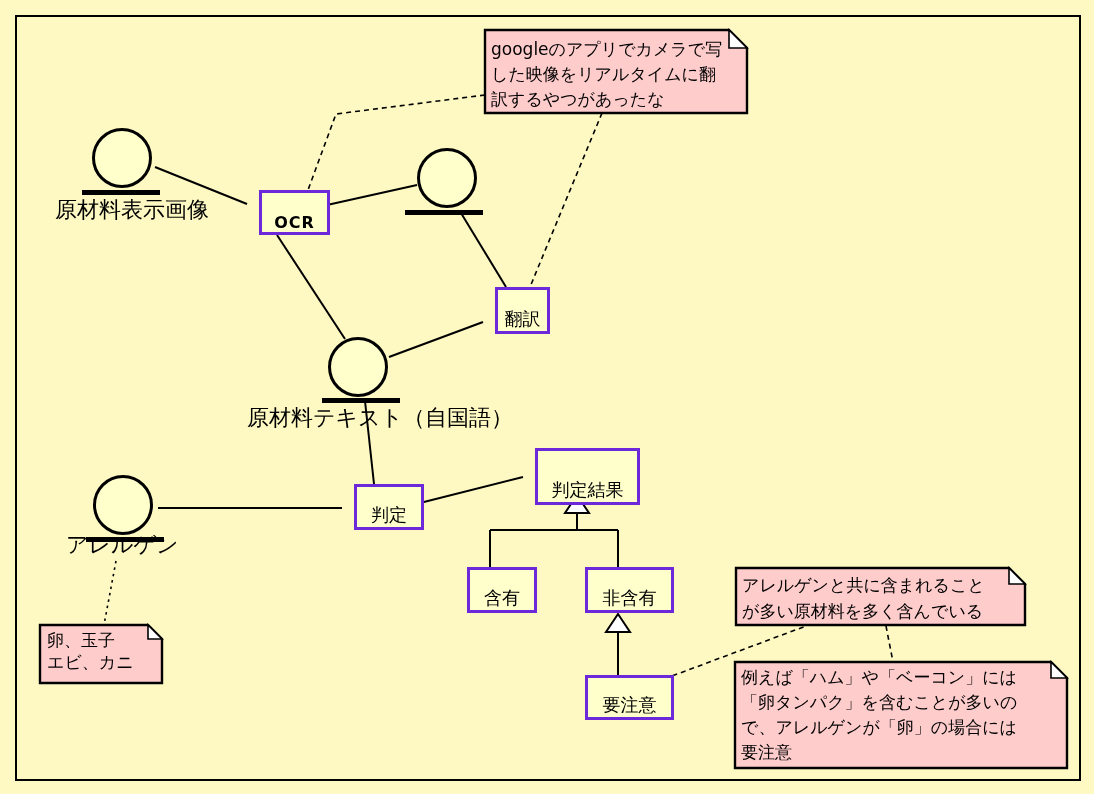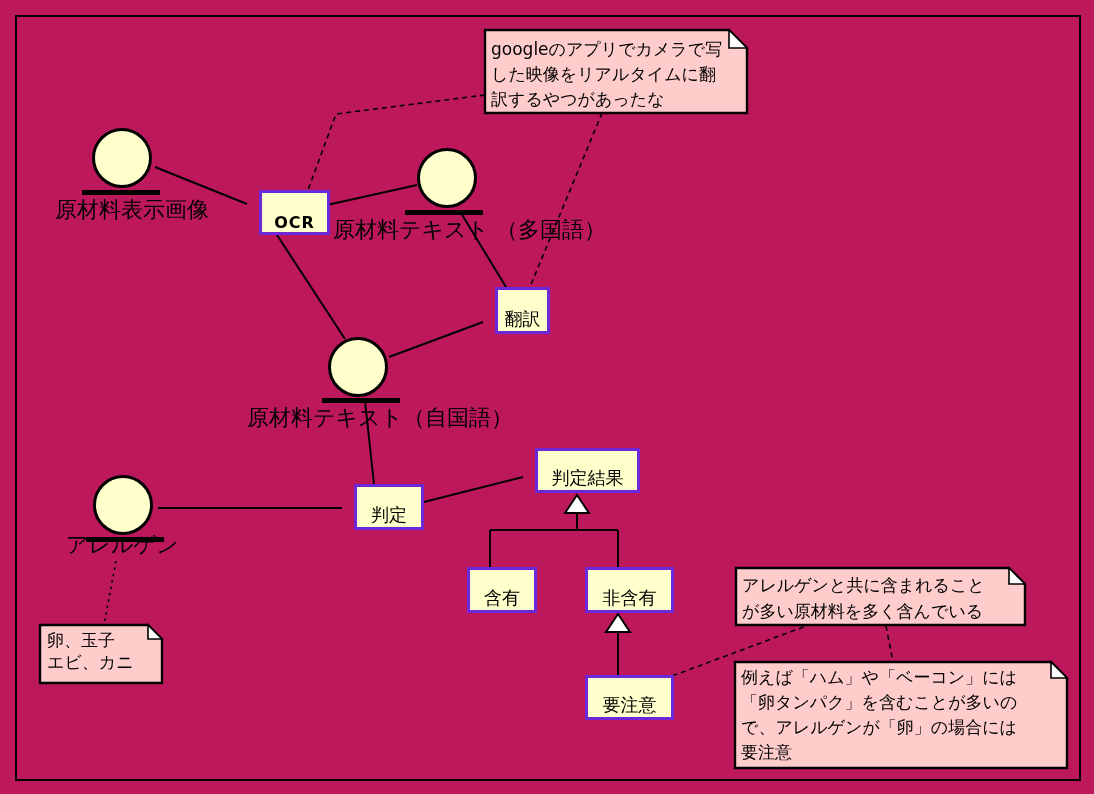--- a/index.html
+++ b/index.html
@@ -1,17 +1,17 @@
 <!DOCTYPE html>
 <html><head>
 <meta charset="utf-8">
 <style>
   html,body{margin:0;padding:0;background:#fff;}
   .canvas{
-    position:relative;width:1094px;height:794px;background:#be185d;
+    position:relative;width:1094px;height:794px;background:#fef9c3;
     font-family:"DejaVu Sans",sans-serif;color:#000;overflow:hidden;
   }
   *{box-sizing:border-box;}
   .frame{position:absolute;left:15px;top:15px;width:1066px;height:766px;border:2px solid #000;}
   svg.layer{position:absolute;left:0;top:0;width:1094px;height:794px;}
   .edge{stroke:#000;stroke-width:2;fill:none;}
   .edge-dashed{stroke:#000;stroke-width:1.6;fill:none;stroke-dasharray:5 4;}
   .edge-dotted{stroke:#000;stroke-width:1.6;fill:none;stroke-dasharray:2.5 4;}
   .tri{fill:#ffffff;stroke:#000;stroke-width:2;}
   .note-shape{fill:#FFCCCC;stroke:#000;stroke-width:2.4;}
@@ -79,40 +79,39 @@
 「卵タンパク」を含むことが多いの
 で、アレルゲンが「卵」の場合には
 要注意</div>
 
   <div class="ecircle" style="left:92px;top:128px;"></div>
   <div class="eline" style="left:82px;top:190px;width:78px;"></div>
   <div class="elabel" style="left:55px;top:195px;">原材料表示画像</div>
 
   <div class="ecircle" style="left:417px;top:148px;"></div>
   <div class="eline" style="left:405px;top:210px;width:78px;"></div>
-  <div class="elabel" style="left:333px;top:215px;">原材料テキスト （多国語）</div>
 
   <div class="ecircle" style="left:328px;top:337px;"></div>
   <div class="eline" style="left:322px;top:398px;width:78px;"></div>
   <div class="elabel" style="left:247px;top:403px;">原材料テキスト（自国語）</div>
 
   <div class="ecircle" style="left:93px;top:475px;"></div>
   <div class="eline" style="left:86px;top:537px;width:78px;"></div>
   <div class="elabel" style="left:66px;top:530px;text-align:center;">アレルゲン</div>
 
   <div class="abox bold" style="left:247px;top:190px;width:71px;height:45px;">
     <span>OCR</span>
   </div>
   <div class="abox" style="left:483px;top:287px;width:55px;height:47px;">
     <span>翻訳</span>
   </div>
   <div class="abox" style="left:342px;top:484px;width:70px;height:46px;">
     <span>判定</span>
   </div>
-  <div class="abox" style="left:523px;top:448px;width:105px;height:45px;">
+  <div class="abox" style="left:523px;top:448px;width:105px;height:57px;">
     <span>判定結果</span>
   </div>
   <div class="abox" style="left:455px;top:567px;width:70px;height:46px;">
     <span>含有</span>
   </div>
   <div class="abox" style="left:573px;top:567px;width:89px;height:46px;">
     <span>非含有</span>
   </div>
   <div class="abox" style="left:573px;top:675px;width:89px;height:45px;">
     <span>要注意</span>

